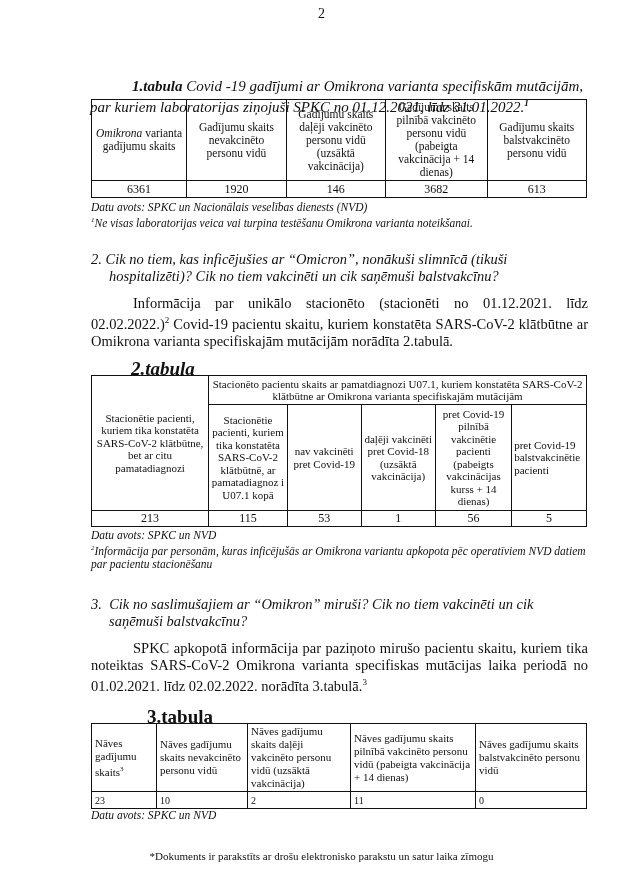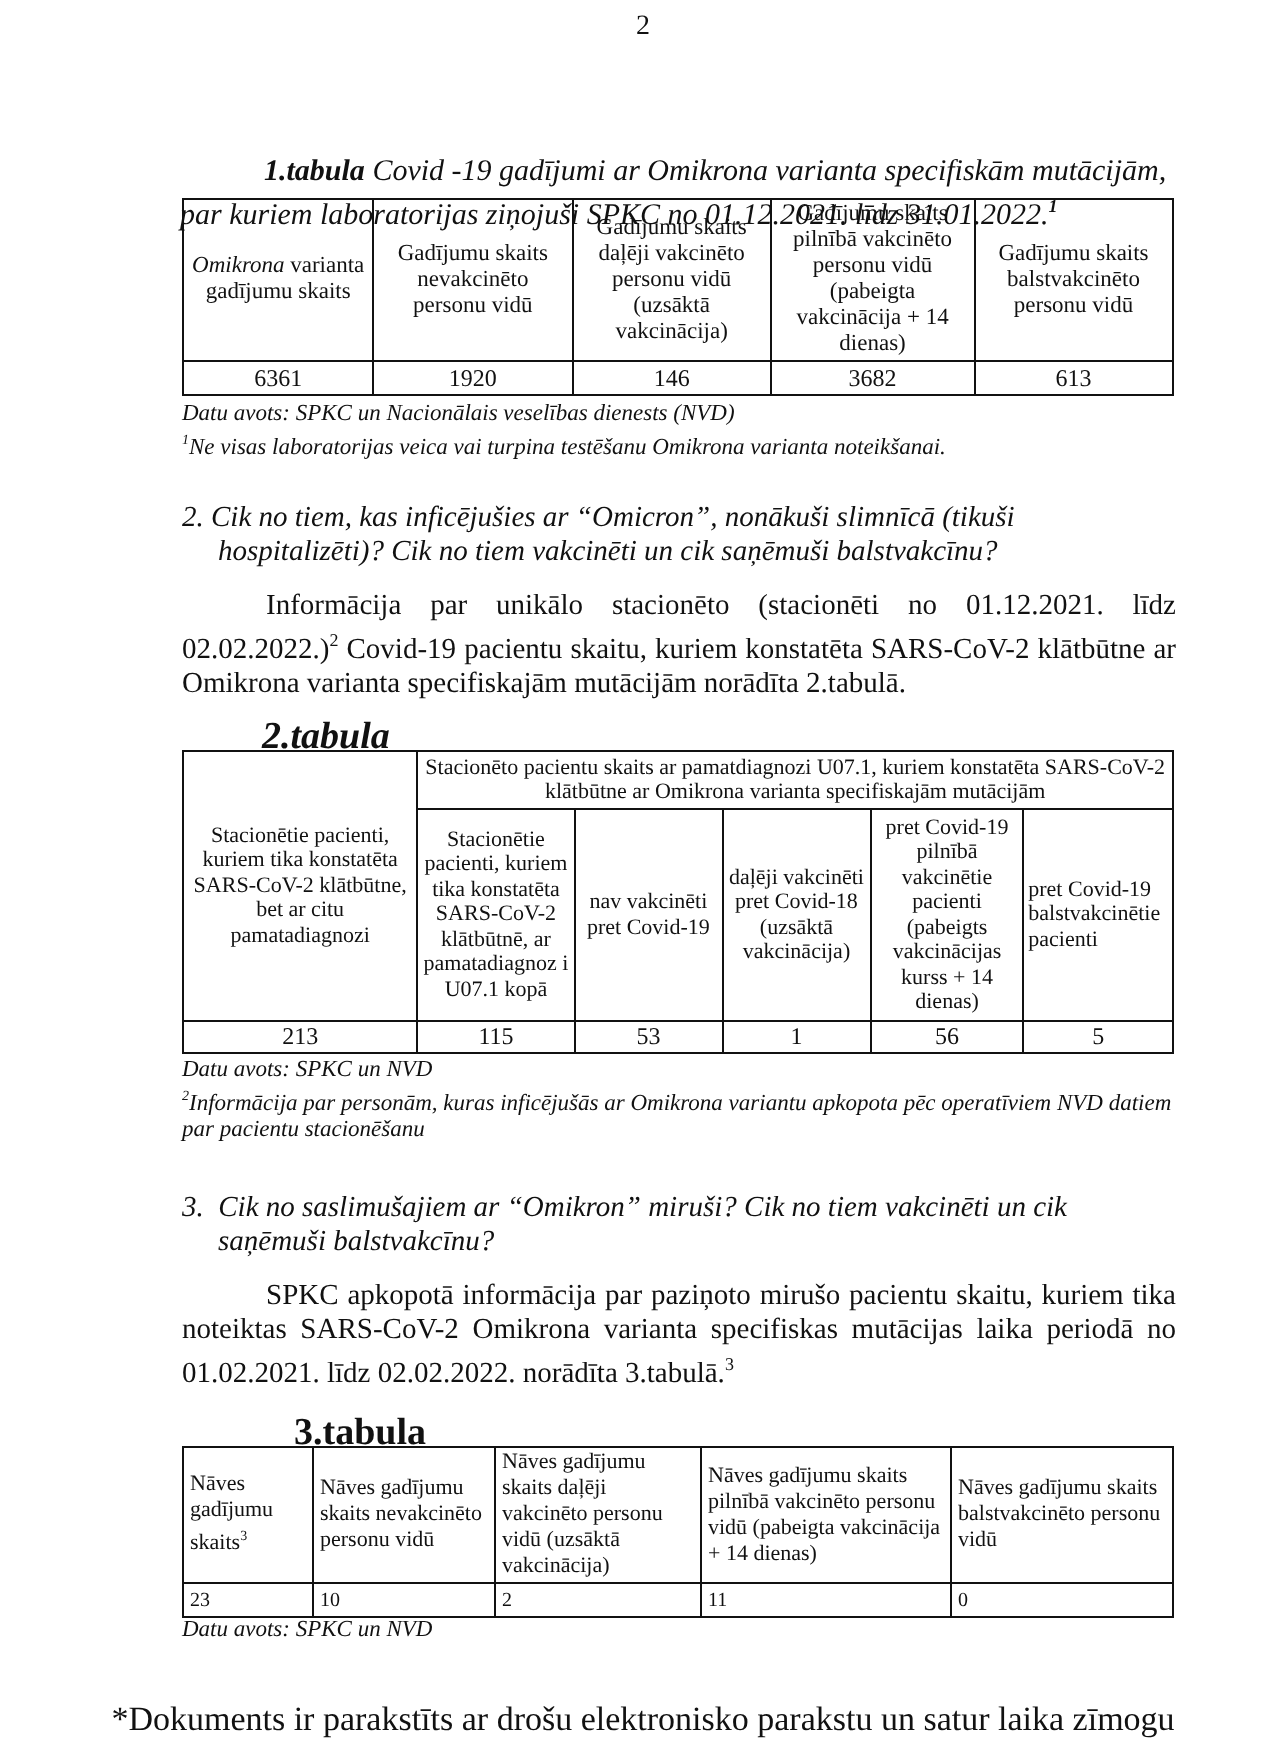--- a/index.html
+++ b/index.html
@@ -27,21 +27,21 @@
   .para .ind { padding-left: 42px; }
   .para sup { font-size: 9px; }
   .tab-title { font-size: 19px; font-weight: bold; }
   .t2 { left: 91px; top: 375px; width: 496px; }
   .t2 td { font-size: 11px; line-height: 12.5px; }
   .t2 .b { font-weight: bold; }
   .t3 { left: 91px; top: 723px; width: 496px; }
   .t3 td { text-align: left; vertical-align: middle; font-size: 11px; line-height: 13px; padding: 1px 3px; }
   .t3 .val td { height: 14px; font-size: 10px; }
   .t3 sup { font-size: 7px; }
-  .footer { left: 0; top: 850px; width: 643px; text-align: center; font-size: 17px; }
+  .footer { left: 0; top: 850px; width: 643px; text-align: center; font-size: 11px; }
 </style>
 </head>
 <body>
 
 <div class="page-num">2</div>
 
 <div class="abs caption1">
   <span class="indent"></span><b>1.tabula</b><span> Covid -19 gadījumi ar Omikrona varianta specifiskām mutācijām, par kuriem laboratorijas ziņojuši SPKC no 01.12.2021. līdz 31.01.2022.</span><sup>1</sup>
 </div>
 

